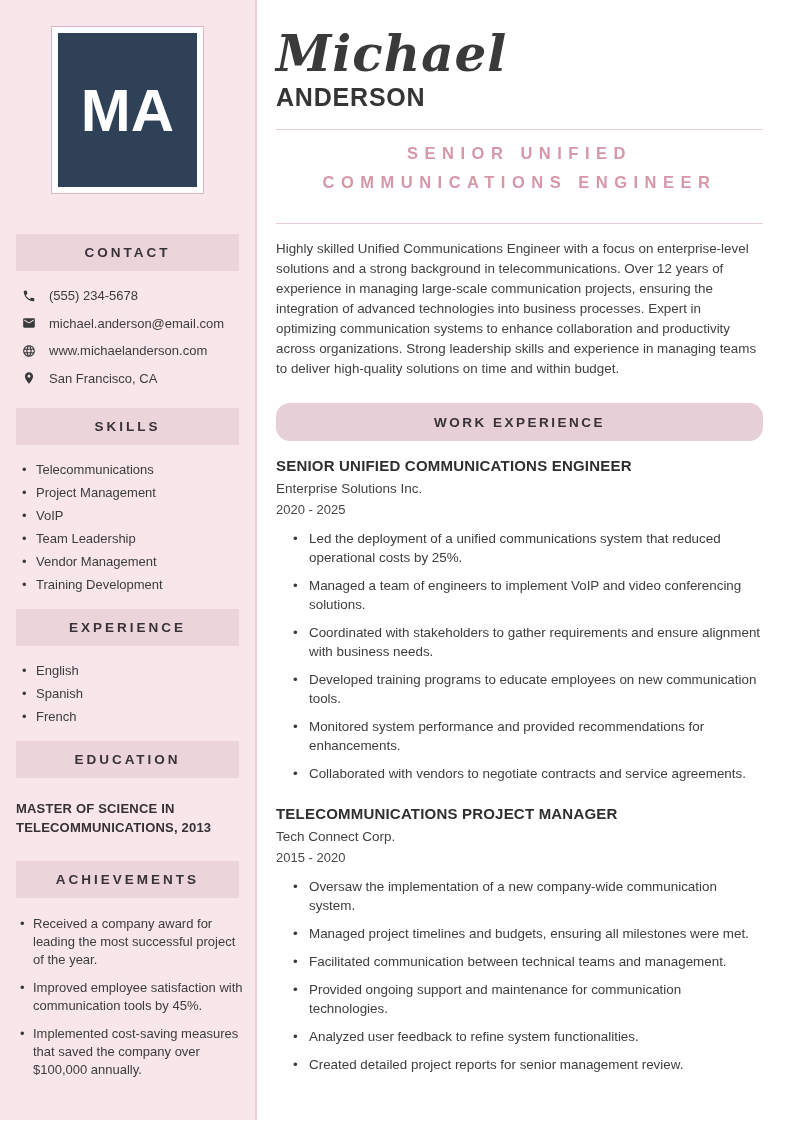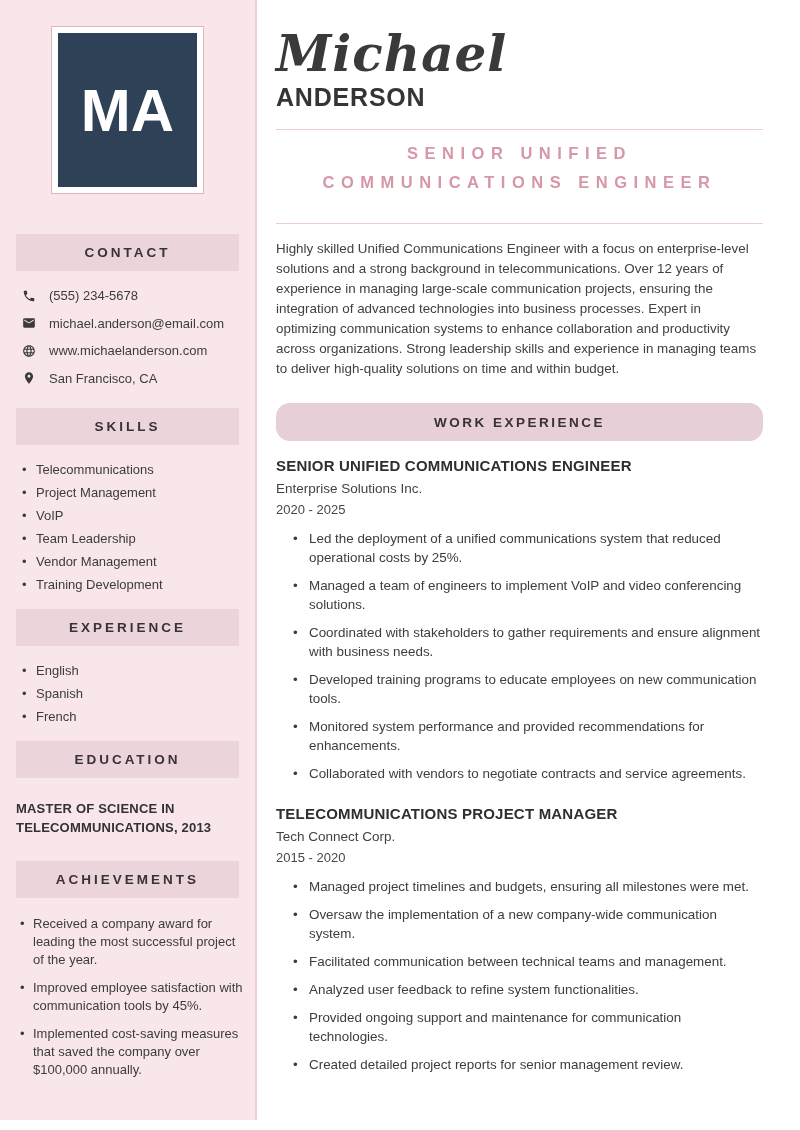--- a/index.html
+++ b/index.html
@@ -176,23 +176,23 @@
         <li>Monitored system performance and provided recommendations for enhancements.</li>
         <li>Collaborated with vendors to negotiate contracts and service agreements.</li>
       </ul>
     </section>
 
     <section class="job job2">
       <div class="job-title">TELECOMMUNICATIONS PROJECT MANAGER</div>
       <div class="job-company">Tech Connect Corp.</div>
       <div class="job-dates">2015 - 2020</div>
       <ul class="job-bullets">
+        <li>Oversaw the implementation of a new company-wide communication system.</li>
         <li>Managed project timelines and budgets, ensuring all milestones were met.</li>
-        <li>Oversaw the implementation of a new company-wide communication system.</li>
         <li>Facilitated communication between technical teams and management.</li>
+        <li>Provided ongoing support and maintenance for communication technologies.</li>
         <li>Analyzed user feedback to refine system functionalities.</li>
-        <li>Provided ongoing support and maintenance for communication technologies.</li>
         <li>Created detailed project reports for senior management review.</li>
       </ul>
     </section>
 
   </main>
 </div>
 
 </body></html>

